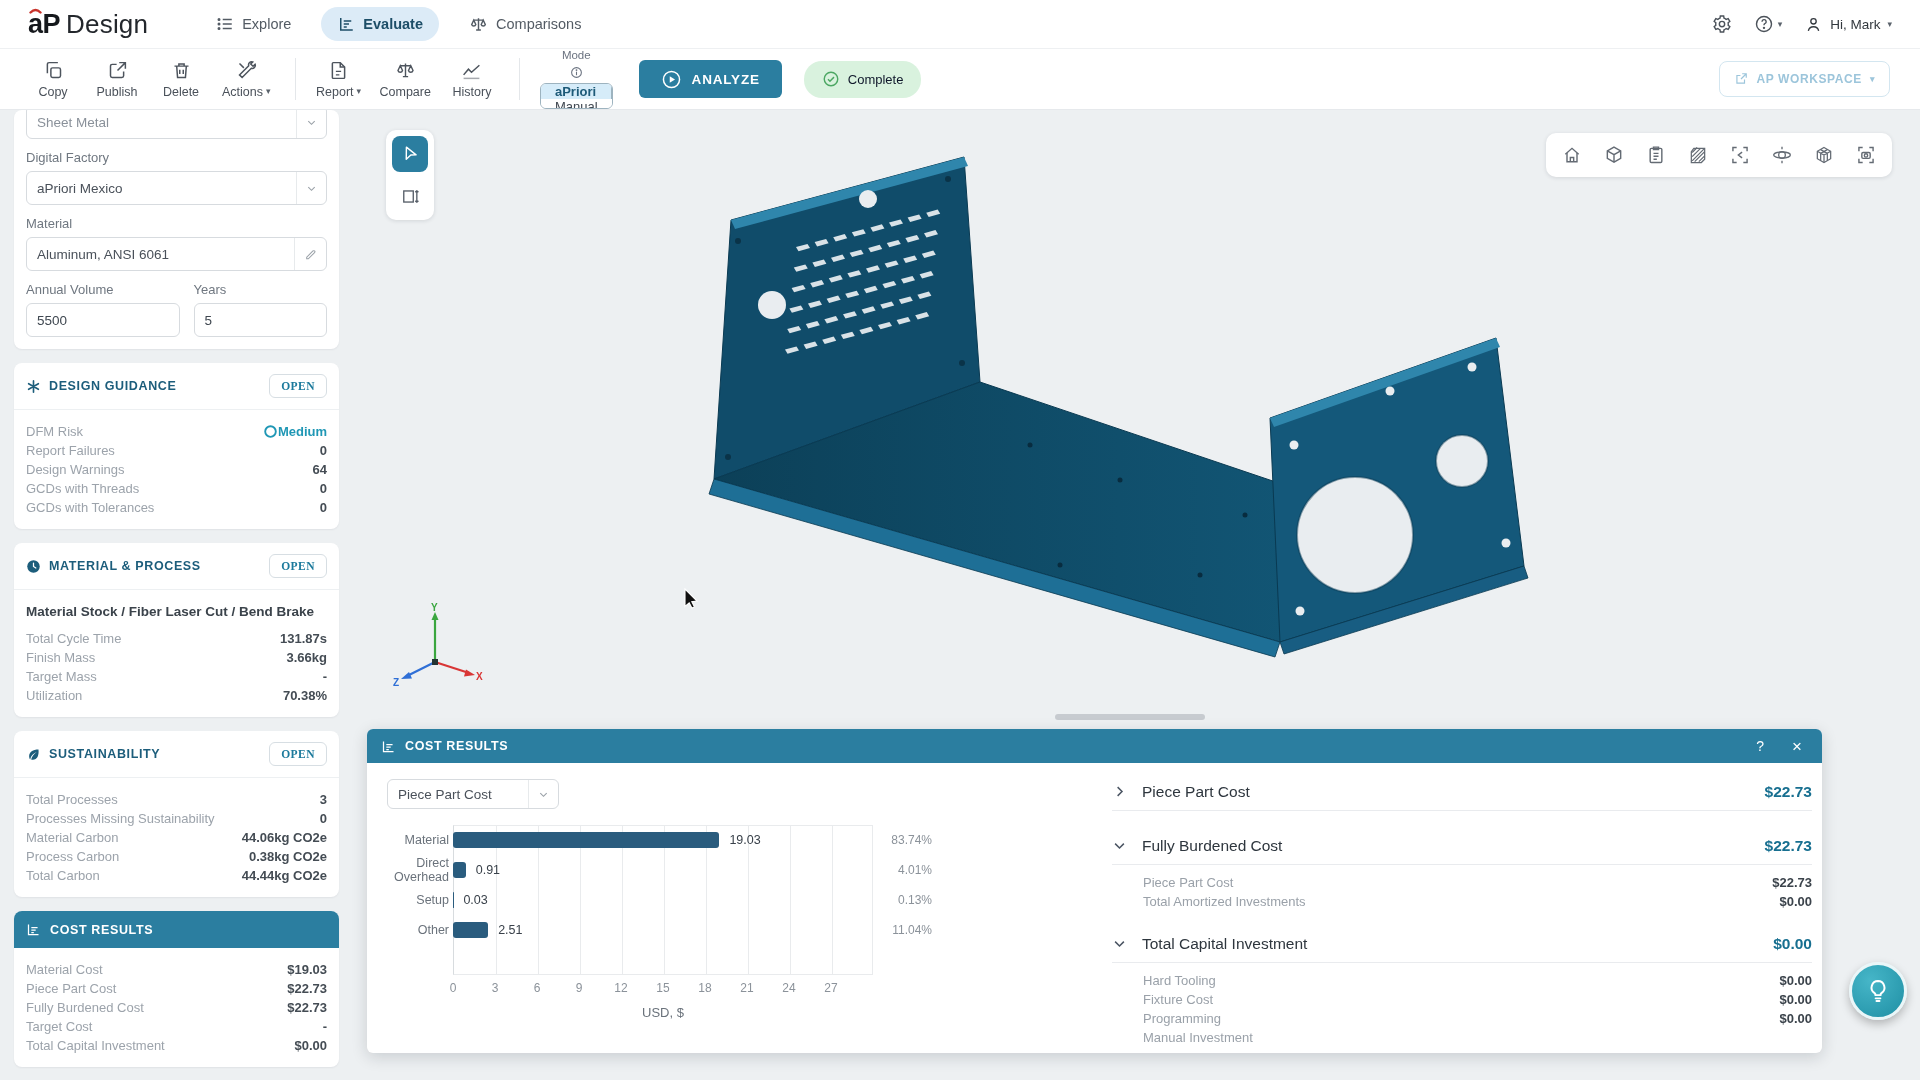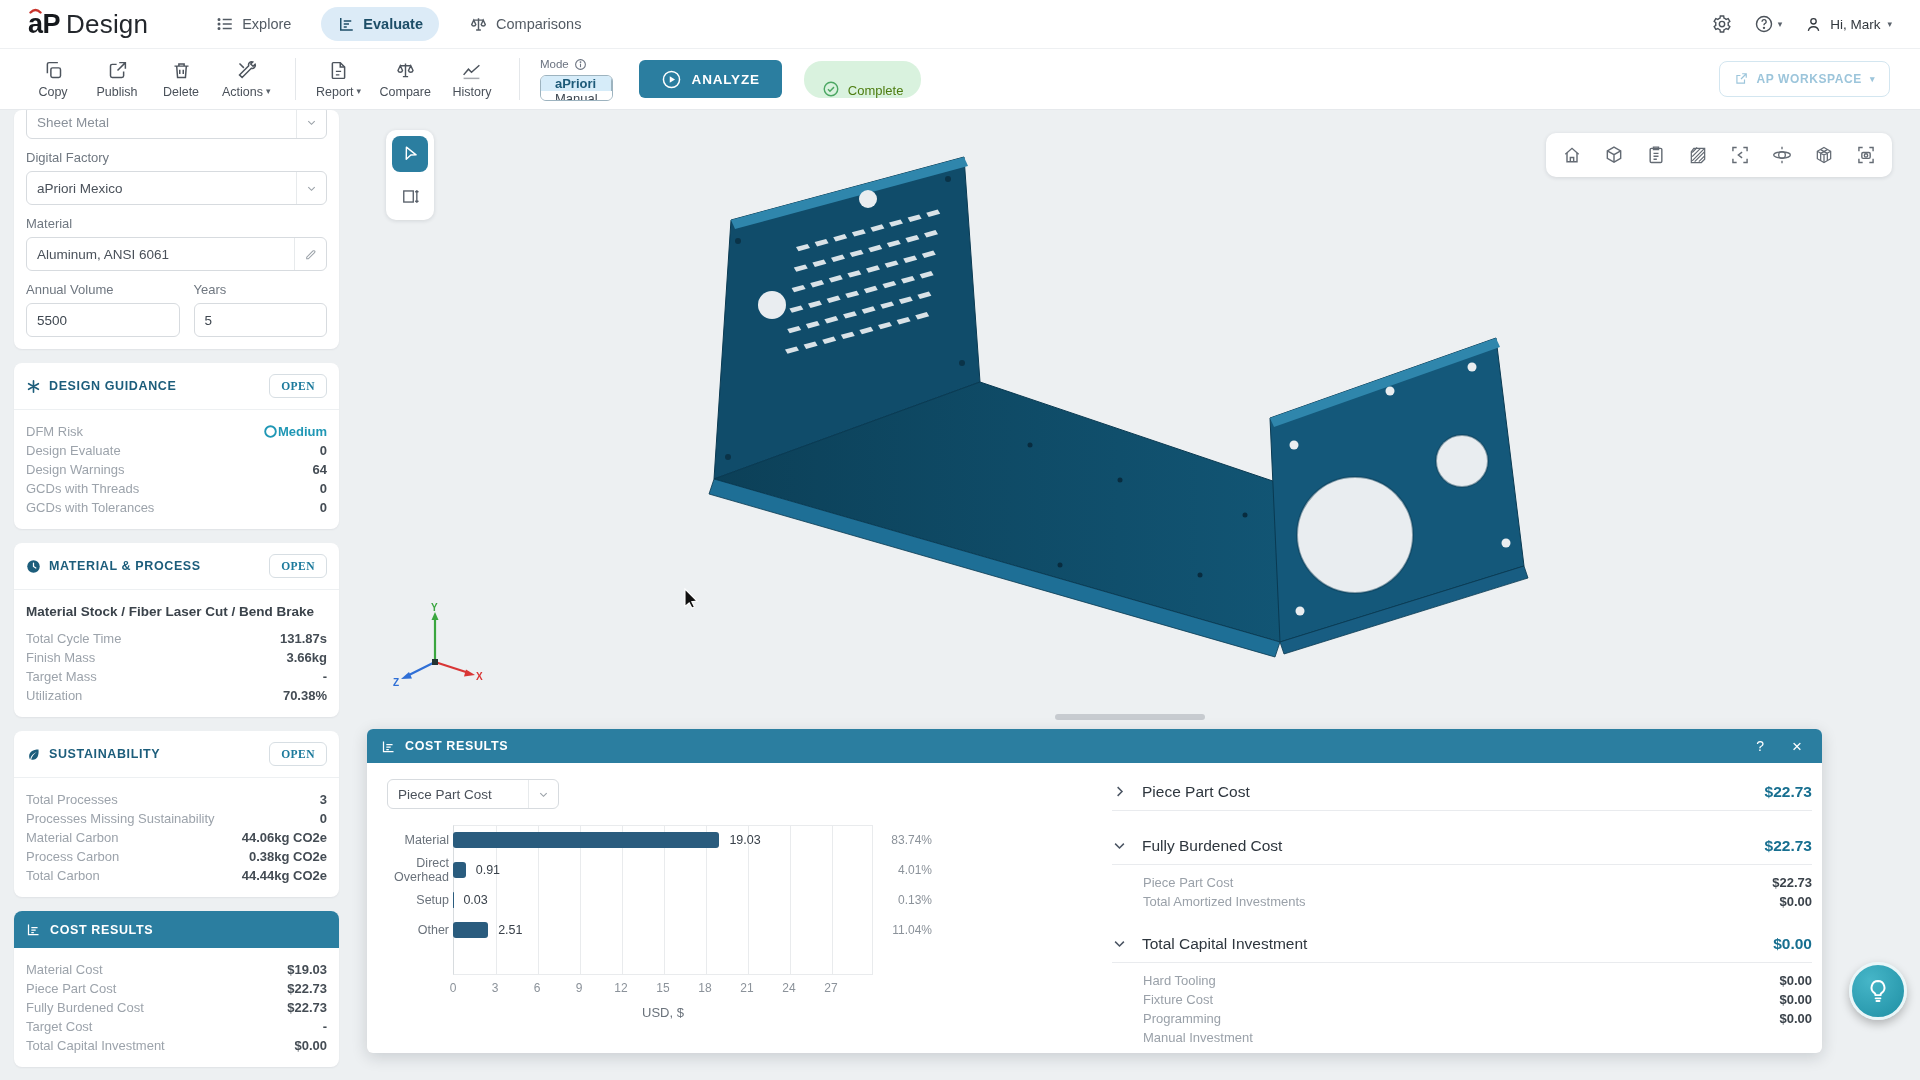--- a/index.html
+++ b/index.html
@@ -28,28 +28,28 @@
 
   
   .toolbar{position:absolute;left:0;top:49px;width:1920px;height:61px;background:#fff;
     border-bottom:1px solid #e6e9ec;display:flex;align-items:center;padding:0 30px;z-index:29;}
   .tb-btn{display:flex;flex-direction:column;align-items:center;justify-content:center;gap:4px;
     min-width:46px;margin-right:18px;cursor:pointer;}
   .tb-btn svg{stroke:#4d545d;}
   .tb-label{font-size:12.5px;color:#4a515a;display:flex;align-items:center;gap:3px;white-space:nowrap;}
   .tb-divider{width:1px;height:42px;background:#e4e7ea;margin:0 20px 0 6px;}
   .mode-block{display:flex;flex-direction:column;gap:4px;margin-right:26px;}
-  .mode-label-row{display:flex;align-items:center;gap:5px;font-size:11.5px;color:#6b7380;}
+  .mode-label-row{display:flex;align-items:center;gap:5px;font-size:11.5px;color:#6b7380;flex-direction:column;}
   .segmented{display:flex;border:1px solid #9db3bf;border-radius:6px;overflow:hidden;height:26px;flex-direction:column;}
   .seg{padding:0 14px;font-size:13px;display:flex;align-items:center;color:#3f4750;background:#fff;cursor:pointer;}
   .seg.active{background:#d6ecf9;color:#1d5a78;font-weight:700;border-right:1px solid #9db3bf;}
   .analyze-btn{display:flex;align-items:center;gap:10px;background:#2b7ea0;color:#fff;border:none;
     border-radius:6px;height:38px;padding:0 22px;font-weight:700;font-size:13.5px;letter-spacing:.06em;
     font-family:"Liberation Sans",sans-serif;cursor:pointer;margin-right:22px;}
-  .complete-badge{display:flex;align-items:flex-end;gap:8px;background:#d9f2de;color:#4d7c0f;
+  .complete-badge{display:flex;align-items:center;gap:8px;background:#d9f2de;color:#0f172a;
     border-radius:18px;height:37px;padding:0 18px;font-size:13px;}
   .workspace-btn{margin-left:auto;display:flex;align-items:center;gap:8px;border:1.5px solid #d3e6f0;
     color:#9cc5db;background:#fff;border-radius:8px;height:36px;padding:0 14px;font-weight:700;
     font-size:12px;letter-spacing:.05em;font-family:"Liberation Sans",sans-serif;cursor:pointer;}
   .workspace-btn .caret{color:#9cc5db;}
 
   
   .sidebar{position:absolute;left:0;top:110px;width:353px;bottom:0;background:#edf0f2;
     padding:0 14px;overflow:hidden;z-index:10;}
   .card{background:#fff;border-radius:8px;box-shadow:0 1px 2px rgba(16,24,40,.06);margin-bottom:14px;}
@@ -345,21 +345,21 @@
         <span class="stat-label">DFM Risk</span>
         <span class="dfm-value">
           <svg width="15" height="15" viewBox="0 0 24 24" fill="none" stroke="#1f97b5" stroke-width="3">
               <circle cx="12" cy="12" r="8.5"></circle>
             </svg>
           <span>Medium</span>
         </span>
       </div>
       <div id="dg-rows">
           <div class="stat-row">
-            <span class="stat-label">Design Evaluate</span>
+            <span class="stat-label">Report Failures</span>
             <span class="stat-value">0</span>
           </div>
           <div class="stat-row">
             <span class="stat-label">Design Warnings</span>
             <span class="stat-value">64</span>
           </div>
           <div class="stat-row">
             <span class="stat-label">GCDs with Threads</span>
             <span class="stat-value">0</span>
           </div>

